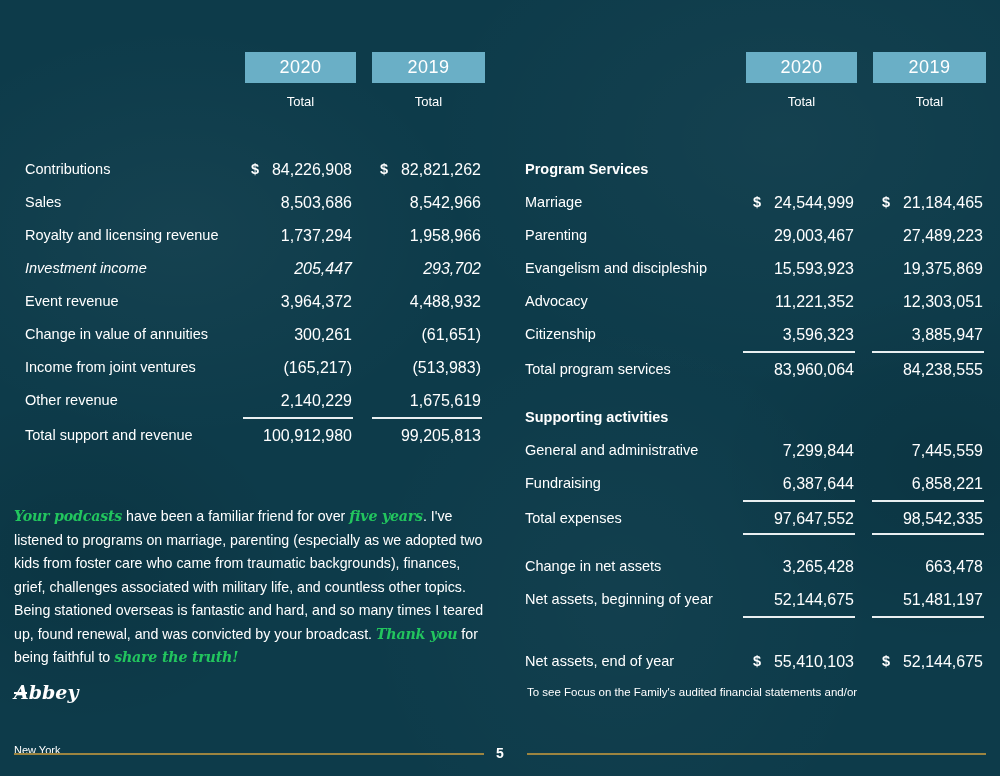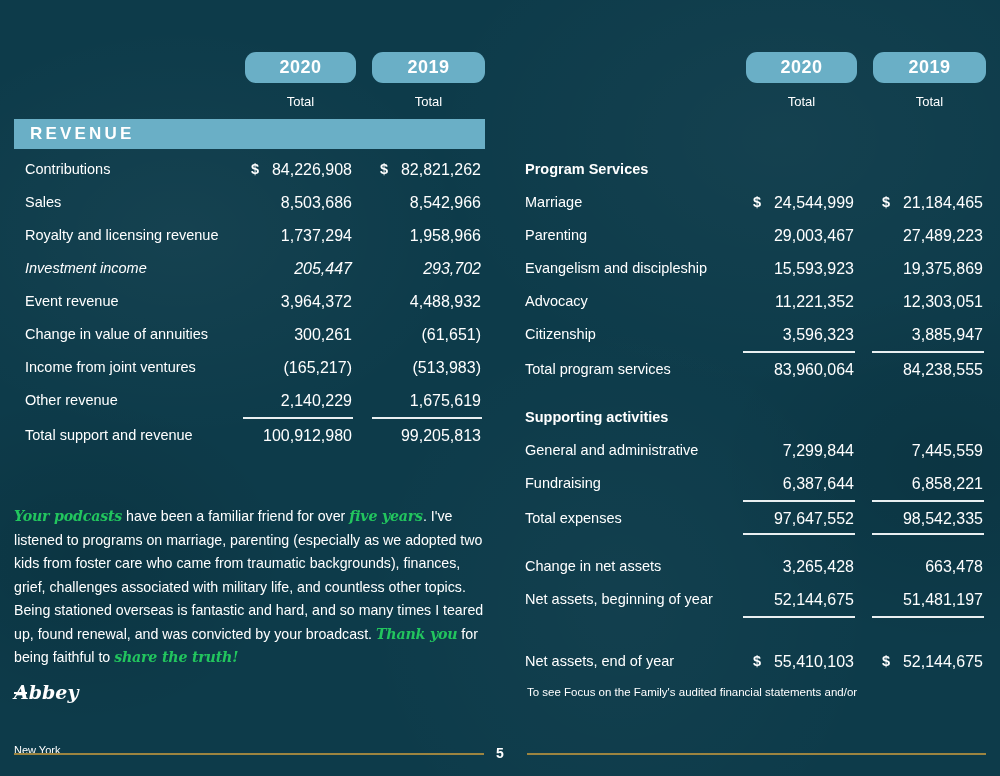--- a/index.html
+++ b/index.html
@@ -45,24 +45,23 @@
 
   .year-box {
     position: absolute;
     top: 52px;
     height: 31px;
     background: #6aafc6;
     display: flex;
     align-items: center;
     justify-content: center;
     font-size: 18px;
-    font-weight: bold;
+    font-weight: normal;
     letter-spacing: 0.5px;
     color: #ffffff;
-    border-radius: 11px;
   }
   .year-2020 { left: 245px; width: 111px; }
   .year-2019 { left: 372px; width: 113px; }
   .year-2020-r { left: 746px; width: 111px; }
   .year-2019-r { left: 873px; width: 113px; }
 
   .total-label {
     position: absolute;
     top: 94px;
     font-size: 13px;
@@ -214,21 +213,20 @@
 
   <div class="col-left">
 
 
     <div class="year-box year-2020">2020</div>
     <div class="year-box year-2019">2019</div>
 
     <div class="total-label tl-a">Total</div>
     <div class="total-label tl-b">Total</div>
 
-    <div class="banner banner-rev">REVENUE</div>
 
     <div id="revenue-rows">
         <div class="row" style="top: 159px;">
           <span class="label">Contributions</span>
           <span class="cur cur1">$</span>
           <span class="cur cur2">$</span>
           <span class="cell c1">84,226,908</span>
           <span class="cell c2">82,821,262</span>
         </div>
         <div class="row" style="top: 192px;">

